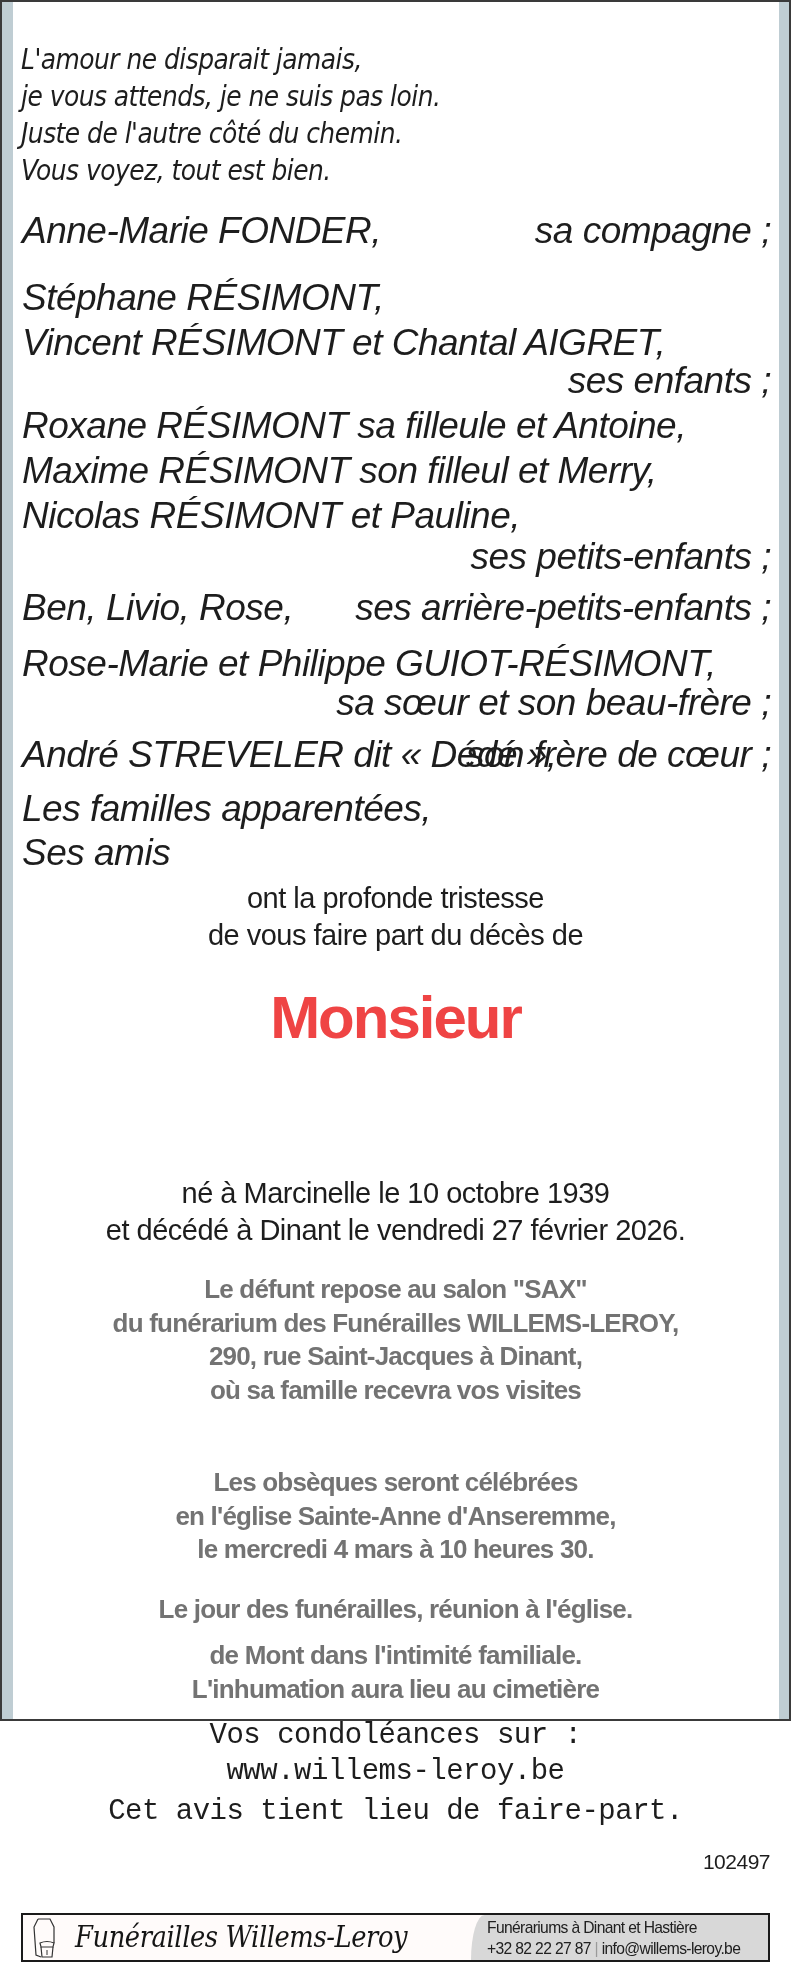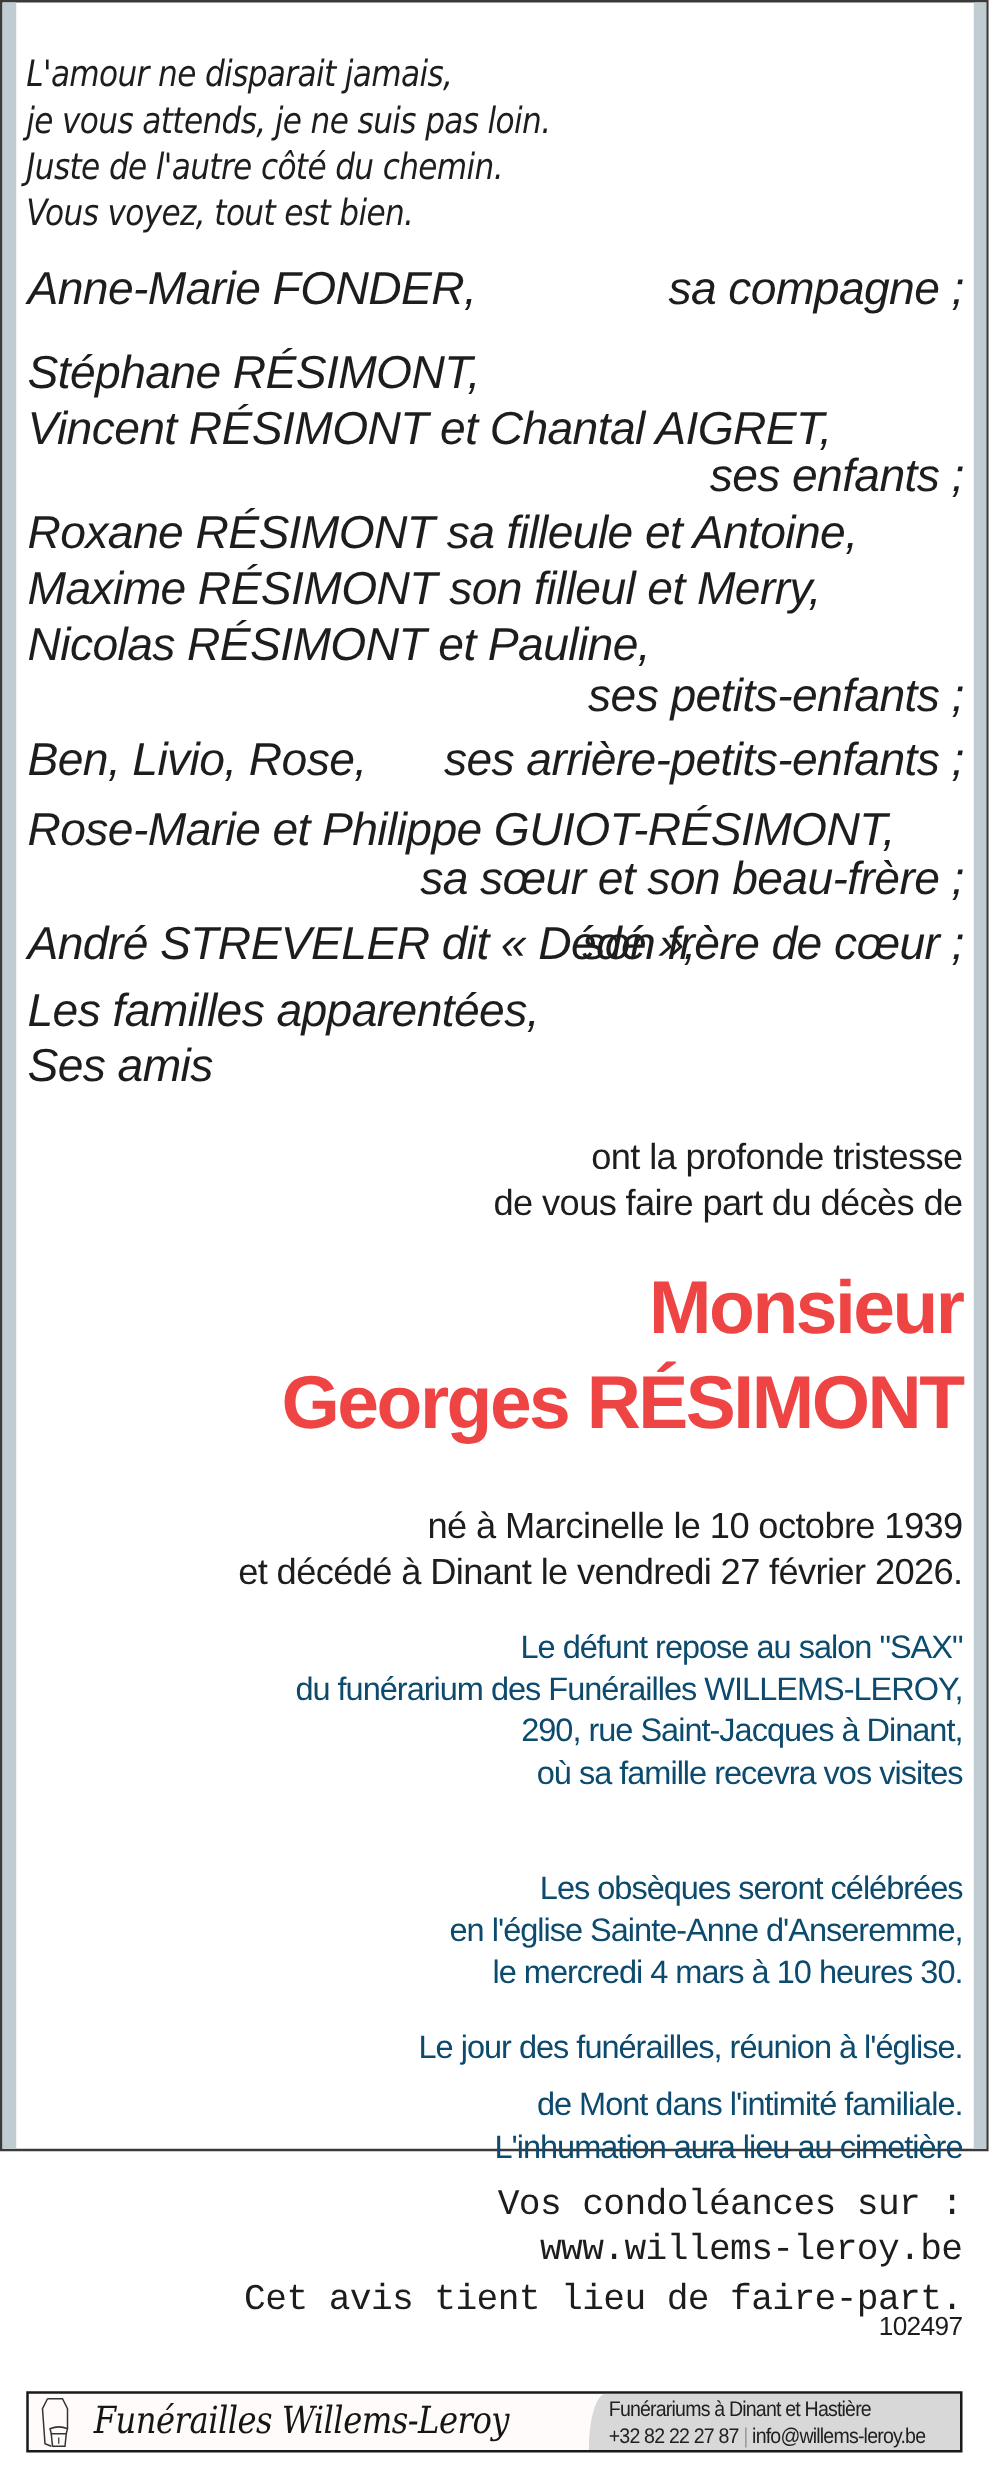--- a/index.html
+++ b/index.html
@@ -19,26 +19,26 @@
     font-size: 29px; line-height: 37px; letter-spacing: -0.6px;
     font-family: "DejaVu Sans", sans-serif; transform: scaleX(0.86); transform-origin: left top;
   }
   .poem div { white-space: nowrap; }
   .row {
     position: absolute; left: 1px; width: 749px; font-size: 37px; line-height: 37px;
     white-space: nowrap; letter-spacing: -0.5px; font-style: italic;
   }
   .row .rel { position: absolute; right: 0; top: 0; }
   .center {
-    position: absolute; left: 0; width: 749px; text-align: right; white-space: nowrap; margin-top: 28px;
+    position: absolute; left: 0; width: 749px; text-align: center; white-space: nowrap;
   }
   .intro { font-size: 29px; line-height: 37px; letter-spacing: -0.5px; }
   .name { font-size: 60px; line-height: 76px; font-weight: bold; letter-spacing: -2px; color: #ef4444; }
   .dates { font-size: 29px; line-height: 37px; letter-spacing: -0.5px; }
-  .bold-block { font-size: 26px; line-height: 33.5px; font-weight: normal; letter-spacing: -0.8px; color: #0c4a6e; }
+  .bold-block { font-size: 26px; line-height: 33.5px; font-weight: bold; letter-spacing: -0.8px; color: #737373; }
   .plain-block { font-size: 29px; line-height: 36px; letter-spacing: -0.5px; font-family: Liberation Mono, monospace; }
   .ref-number {
     position: absolute; right: 0; top: 1848px; font-size: 21px; line-height: 24px; letter-spacing: -0.5px;
   }
   .banner {
     position: absolute; left: 0; top: 1911px; width: 749px; height: 49px; box-sizing: border-box;
     border: 2px solid #1a1a1a; background: #fffbfa; overflow: hidden;
   }
   .banner .contact-panel {
     position: absolute; right: 0; top: 0; width: 297px; height: 100%; background: #d8d8d8;
@@ -126,21 +126,20 @@
       <span>Ses amis</span>
     </div>
 
     <div class="center intro" style="top:878px">
       <div>ont la profonde tristesse</div>
       <div>de vous faire part du décès de</div>
     </div>
 
     <div class="center name" style="top:978px">
       <div>Monsieur</div>
-      <div>Georges RÉSIMONT</div>
     </div>
 
     <div class="center dates" style="top:1173px">
       <div>né à Marcinelle le 10 octobre 1939</div>
       <div>et décédé à Dinant le vendredi 27 février 2026.</div>
     </div>
 
     <div class="center bold-block" style="top:1271px">
       <div>Le défunt repose au salon "SAX"</div>
       <div>du funérarium des Funérailles WILLEMS-LEROY,</div>

